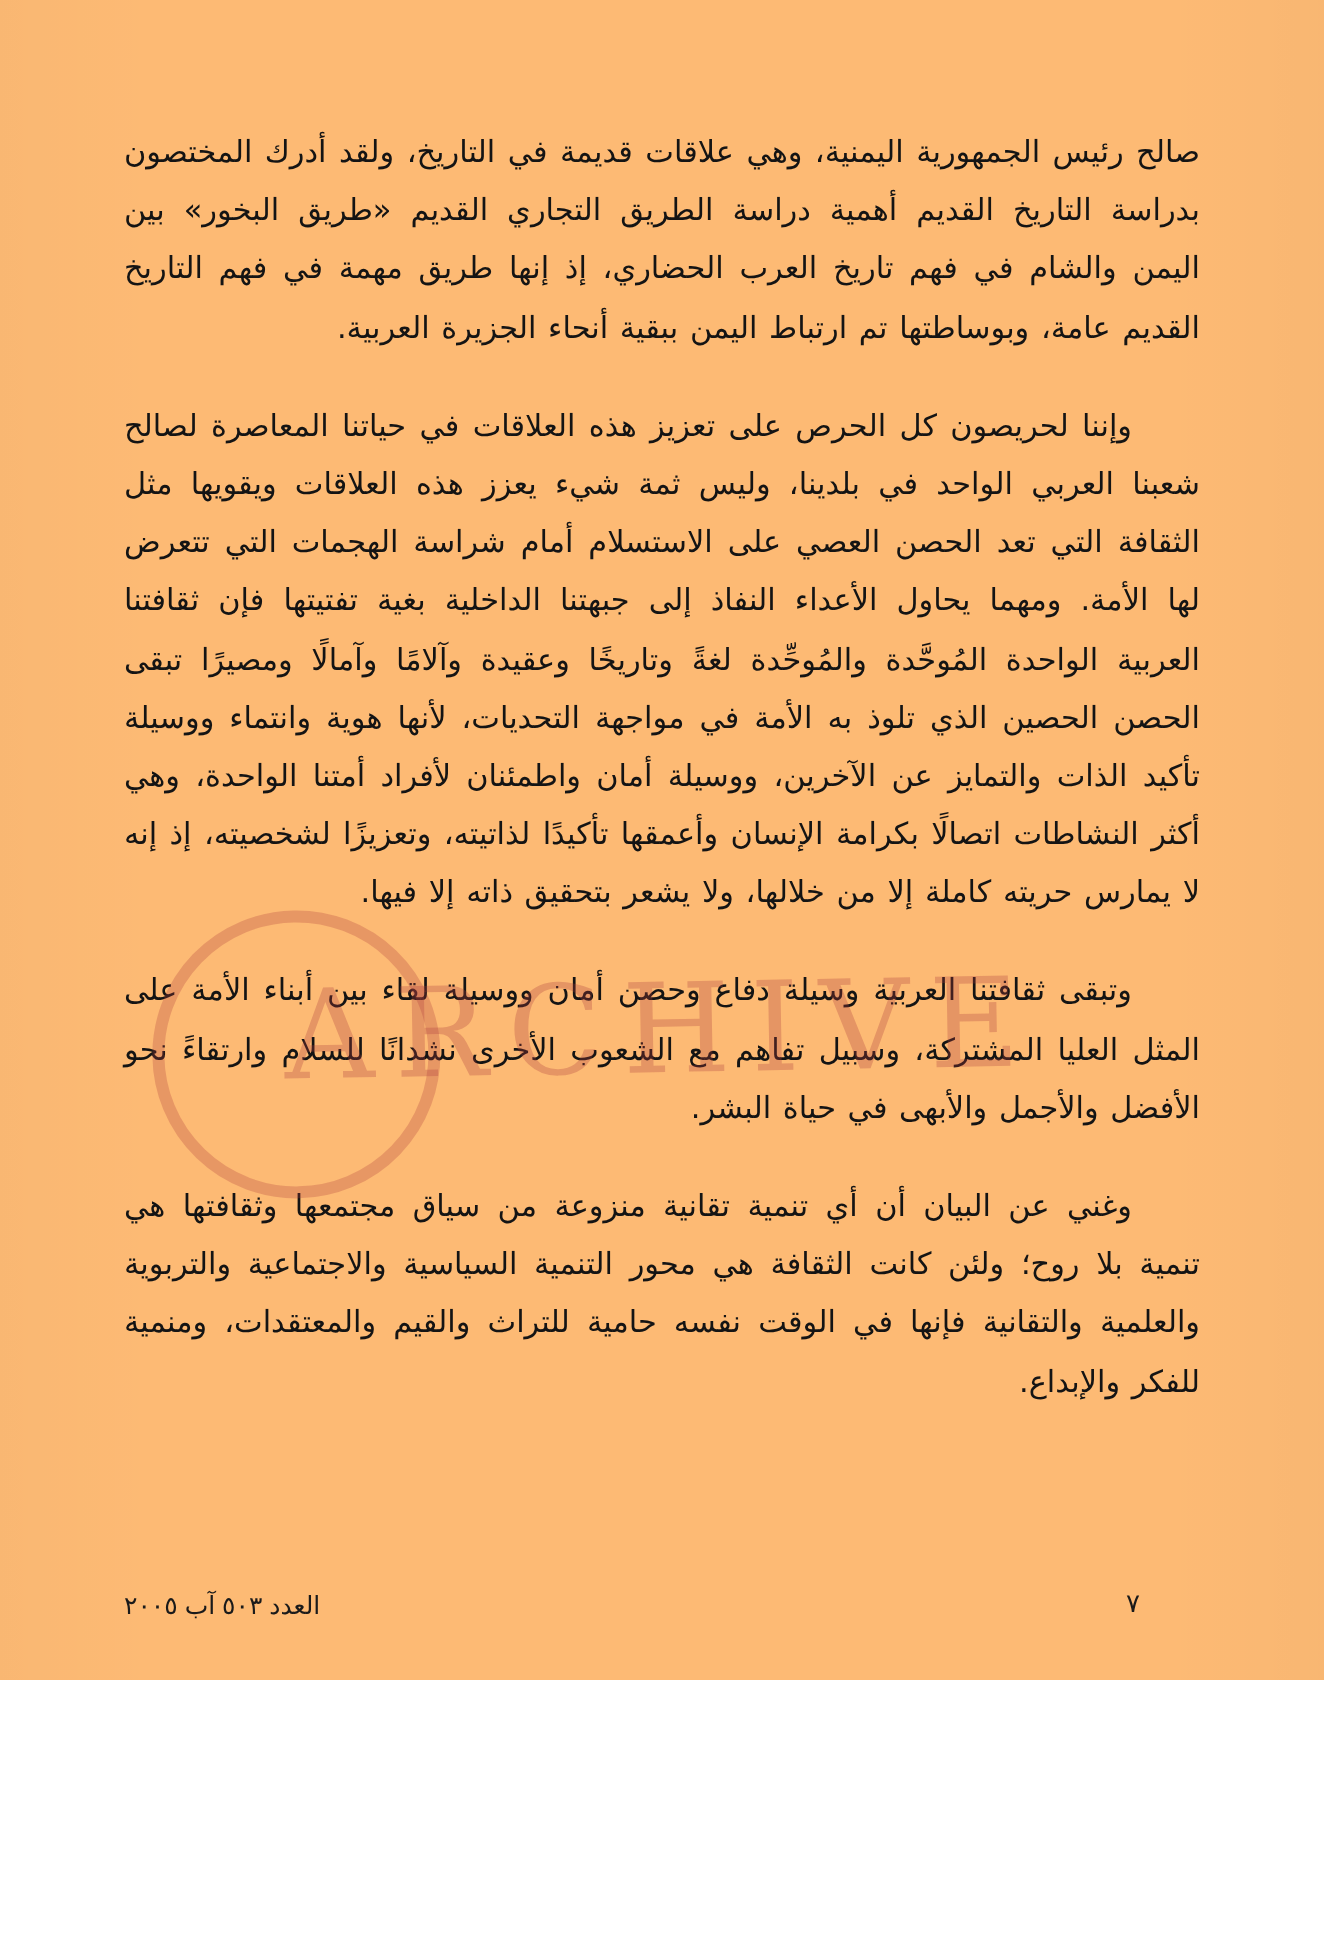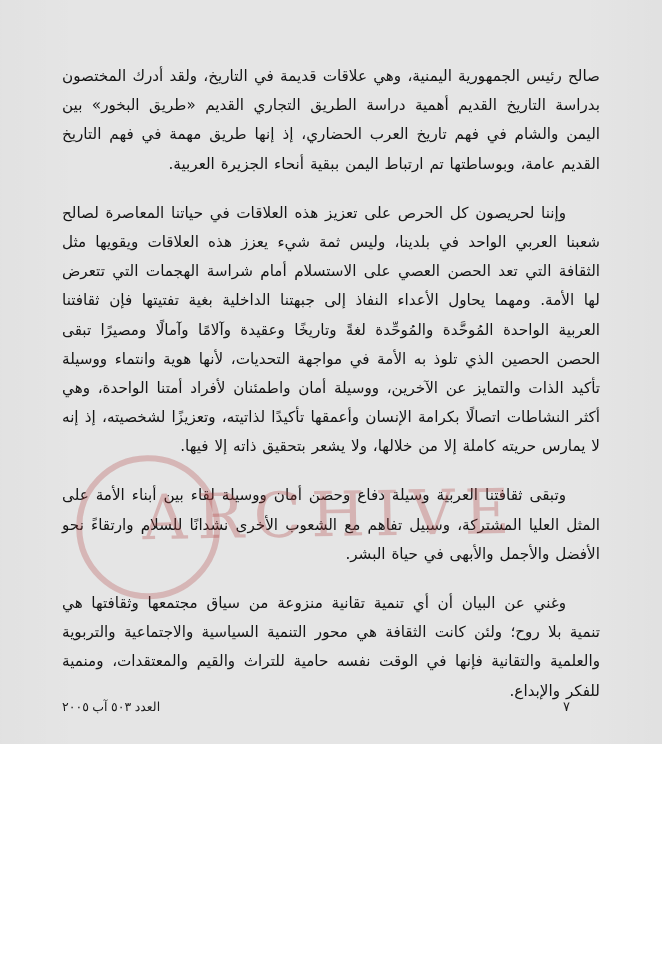--- a/index.html
+++ b/index.html
@@ -9,22 +9,22 @@
   }
   body {
     width: 662px;
     height: 980px;
     overflow: hidden;
     font-family: "DejaVu Sans", sans-serif;
   }
   .page {
     position: relative;
     width: 662px;
-    height: 744px;
-    background: #e5e5e5;
+    height: 840px;
+    background: #fdba74;
     box-sizing: border-box;
     overflow: hidden;
   }
   
   .page::before {
     content: "";
     position: absolute;
     inset: 0;
     background:
       linear-gradient(90deg, rgba(0,0,0,0.015) 0%, rgba(0,0,0,0) 12%, rgba(0,0,0,0) 88%, rgba(0,0,0,0.02) 100%);

